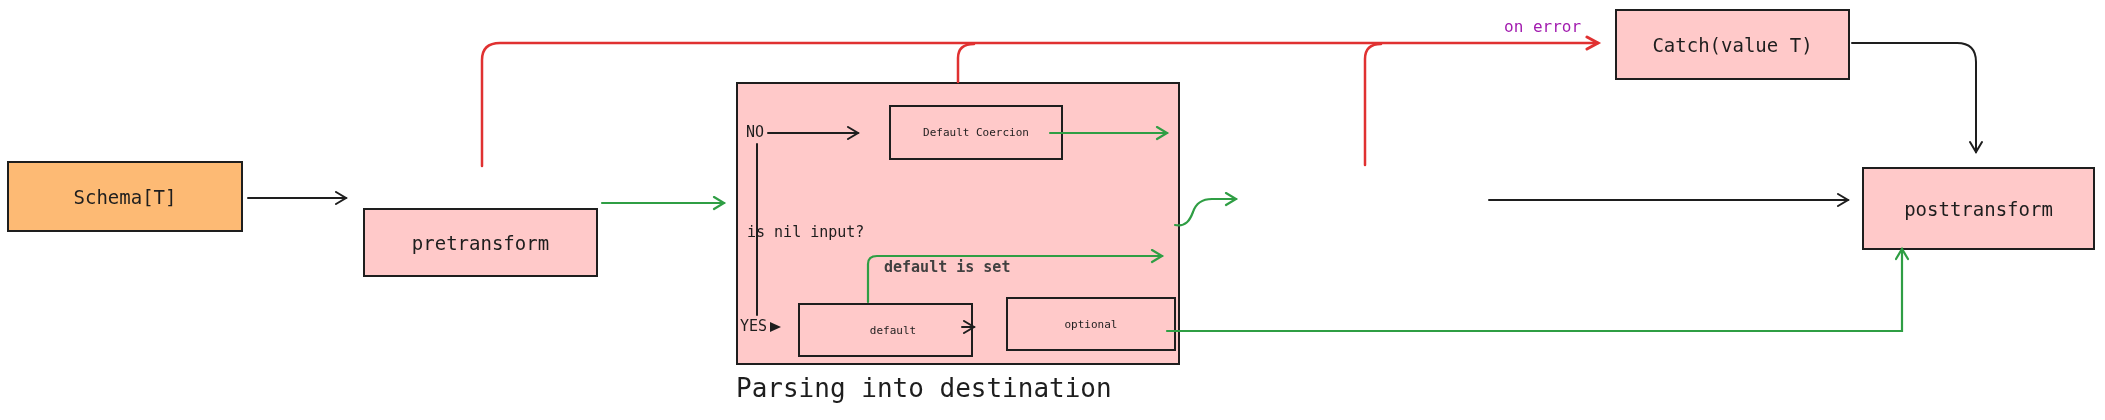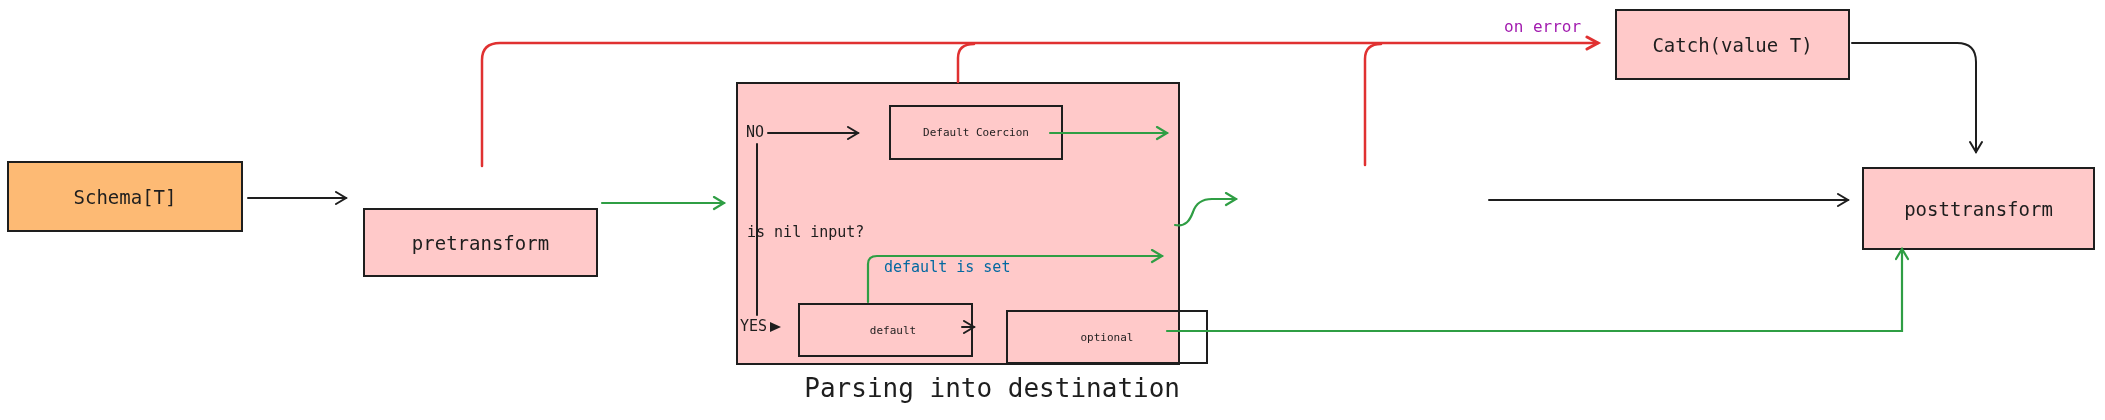--- a/index.html
+++ b/index.html
@@ -5,23 +5,23 @@
   html,body{margin:0;padding:0;background:#ffffff;}
   #canvas{position:relative;width:2105px;height:420px;background:#ffffff;overflow:hidden;
           font-family:"DejaVu Sans Mono",monospace;color:#1e1e1e;}
   .box{position:absolute;box-sizing:border-box;border:2.5px solid #1e1e1e;
        display:flex;align-items:center;justify-content:center;
        font-size:19px;letter-spacing:0;white-space:nowrap;}
   .fill-green{background:#fdba74;}
   .fill-pink{background:#ffc9c9;}
   .inner{border-width:2px;background:transparent;font-size:11px;margin-left:16px;}
   .lbl{position:absolute;font-size:15px;line-height:1;white-space:nowrap;}
-  .lbl-green{color:#0369a1;}
+  .lbl-green{color:#404040;font-weight:bold;}
   .lbl-red{color:#a21caf;font-size:16px;}
-  #caption{position:absolute;left:736px;top:373px;width:444px;text-align:right;
+  #caption{position:absolute;left:736px;top:373px;width:444px;text-align:left;
            font-size:26px;}
   svg.wires{position:absolute;left:0;top:0;pointer-events:none;}
   svg .k{stroke:#1e1e1e;stroke-width:2;fill:none;stroke-linecap:round;}
   svg .g{stroke:#2f9e44;stroke-width:2.2;fill:none;stroke-linecap:round;}
   svg .r{stroke:#e03131;stroke-width:2.5;fill:none;stroke-linecap:round;}
 </style>
 </head>
 <body>
 
 <div id="canvas">
@@ -46,21 +46,21 @@
   </div>
 
   <div class="box inner" style="left:873px;top:105px;width:174px;height:55px;">
     <span>Default Coercion</span>
   </div>
 
   <div class="box inner" style="left:782px;top:303px;width:175px;height:54px;padding-left:15px;">
     <span>default</span>
   </div>
 
-  <div class="box inner" style="left:990px;top:310px;width:202px;height:54px;">
+  <div class="box inner" style="left:990px;top:297px;width:170px;height:54px;">
     <span>optional</span>
   </div>
 
   <div class="lbl" style="left:746px;top:125px;">NO</div>
   <div class="lbl" style="left:747px;top:198px;margin-top:27px;">is nil input?</div>
   <div class="lbl" style="left:740px;top:319px;text-align:center;">YES</div>
   <div class="lbl lbl-green" style="left:884px;top:260px;">default is set</div>
   <div class="lbl lbl-red" style="left:1504px;top:19px;">on error</div>
   <div id="caption">Parsing into destination</div>
 

